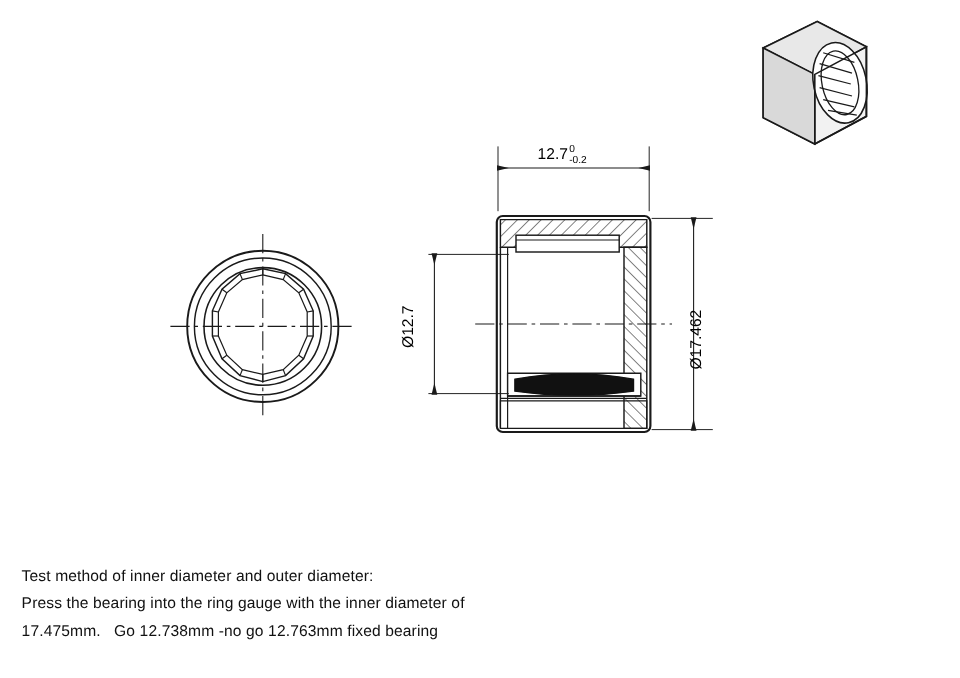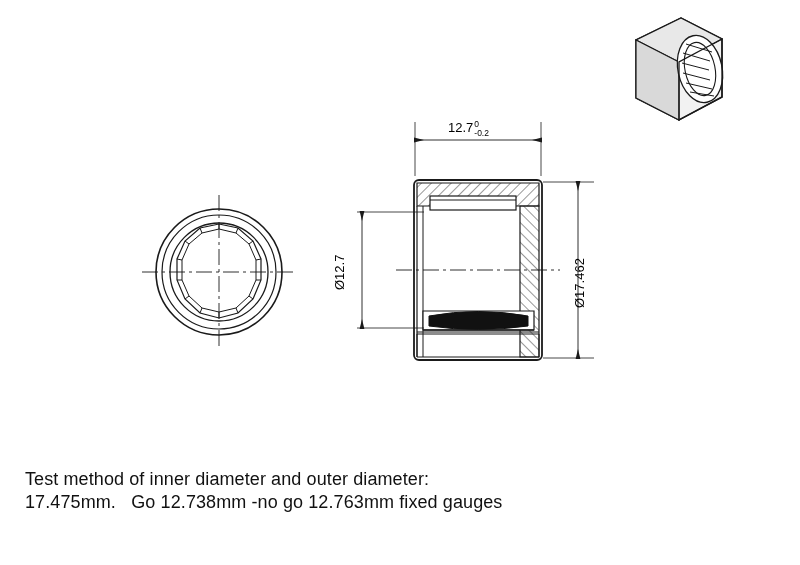--- a/index.html
+++ b/index.html
@@ -22,24 +22,24 @@
     height: 565px;
   }
   svg.drawing {
     position: absolute;
     left: 0; top: 0;
     width: 800px;
     height: 565px;
   }
   .notes {
     position: absolute;
-    left: 25px;
+    left: 18px;
     top: 468px;
     width: 620px;
-    font-size: 18px;
+    font-size: 13px;
     line-height: 23px;
     color: #111;
     letter-spacing: 0.1px;
   }
   .notes div {
     white-space: pre;
   }
   .dim-label {
     position: absolute;
     font-size: 13px;
@@ -198,16 +198,17 @@
   <div class="dim-label" id="lbl-width">
     <span>12.7</span><span class="tol"><span>0</span><br><span>-0.2</span></span>
   </div>
 
   <div class="dim-label" id="lbl-inner">Ø12.7</div>
 
   <div class="dim-label" id="lbl-outer">Ø17.462</div>
 
   <div class="notes">
     <div>Test method of inner diameter and outer diameter:</div>
-    <div>17.475mm.   Go 12.738mm -no go 12.763mm fixed gauges</div>
+    <div>Press the bearing into the ring gauge with the inner diameter of</div>
+    <div>17.475mm.   Go 12.738mm -no go 12.763mm fixed bearing</div>
   </div>
 
 </div>
 
 </body></html>

